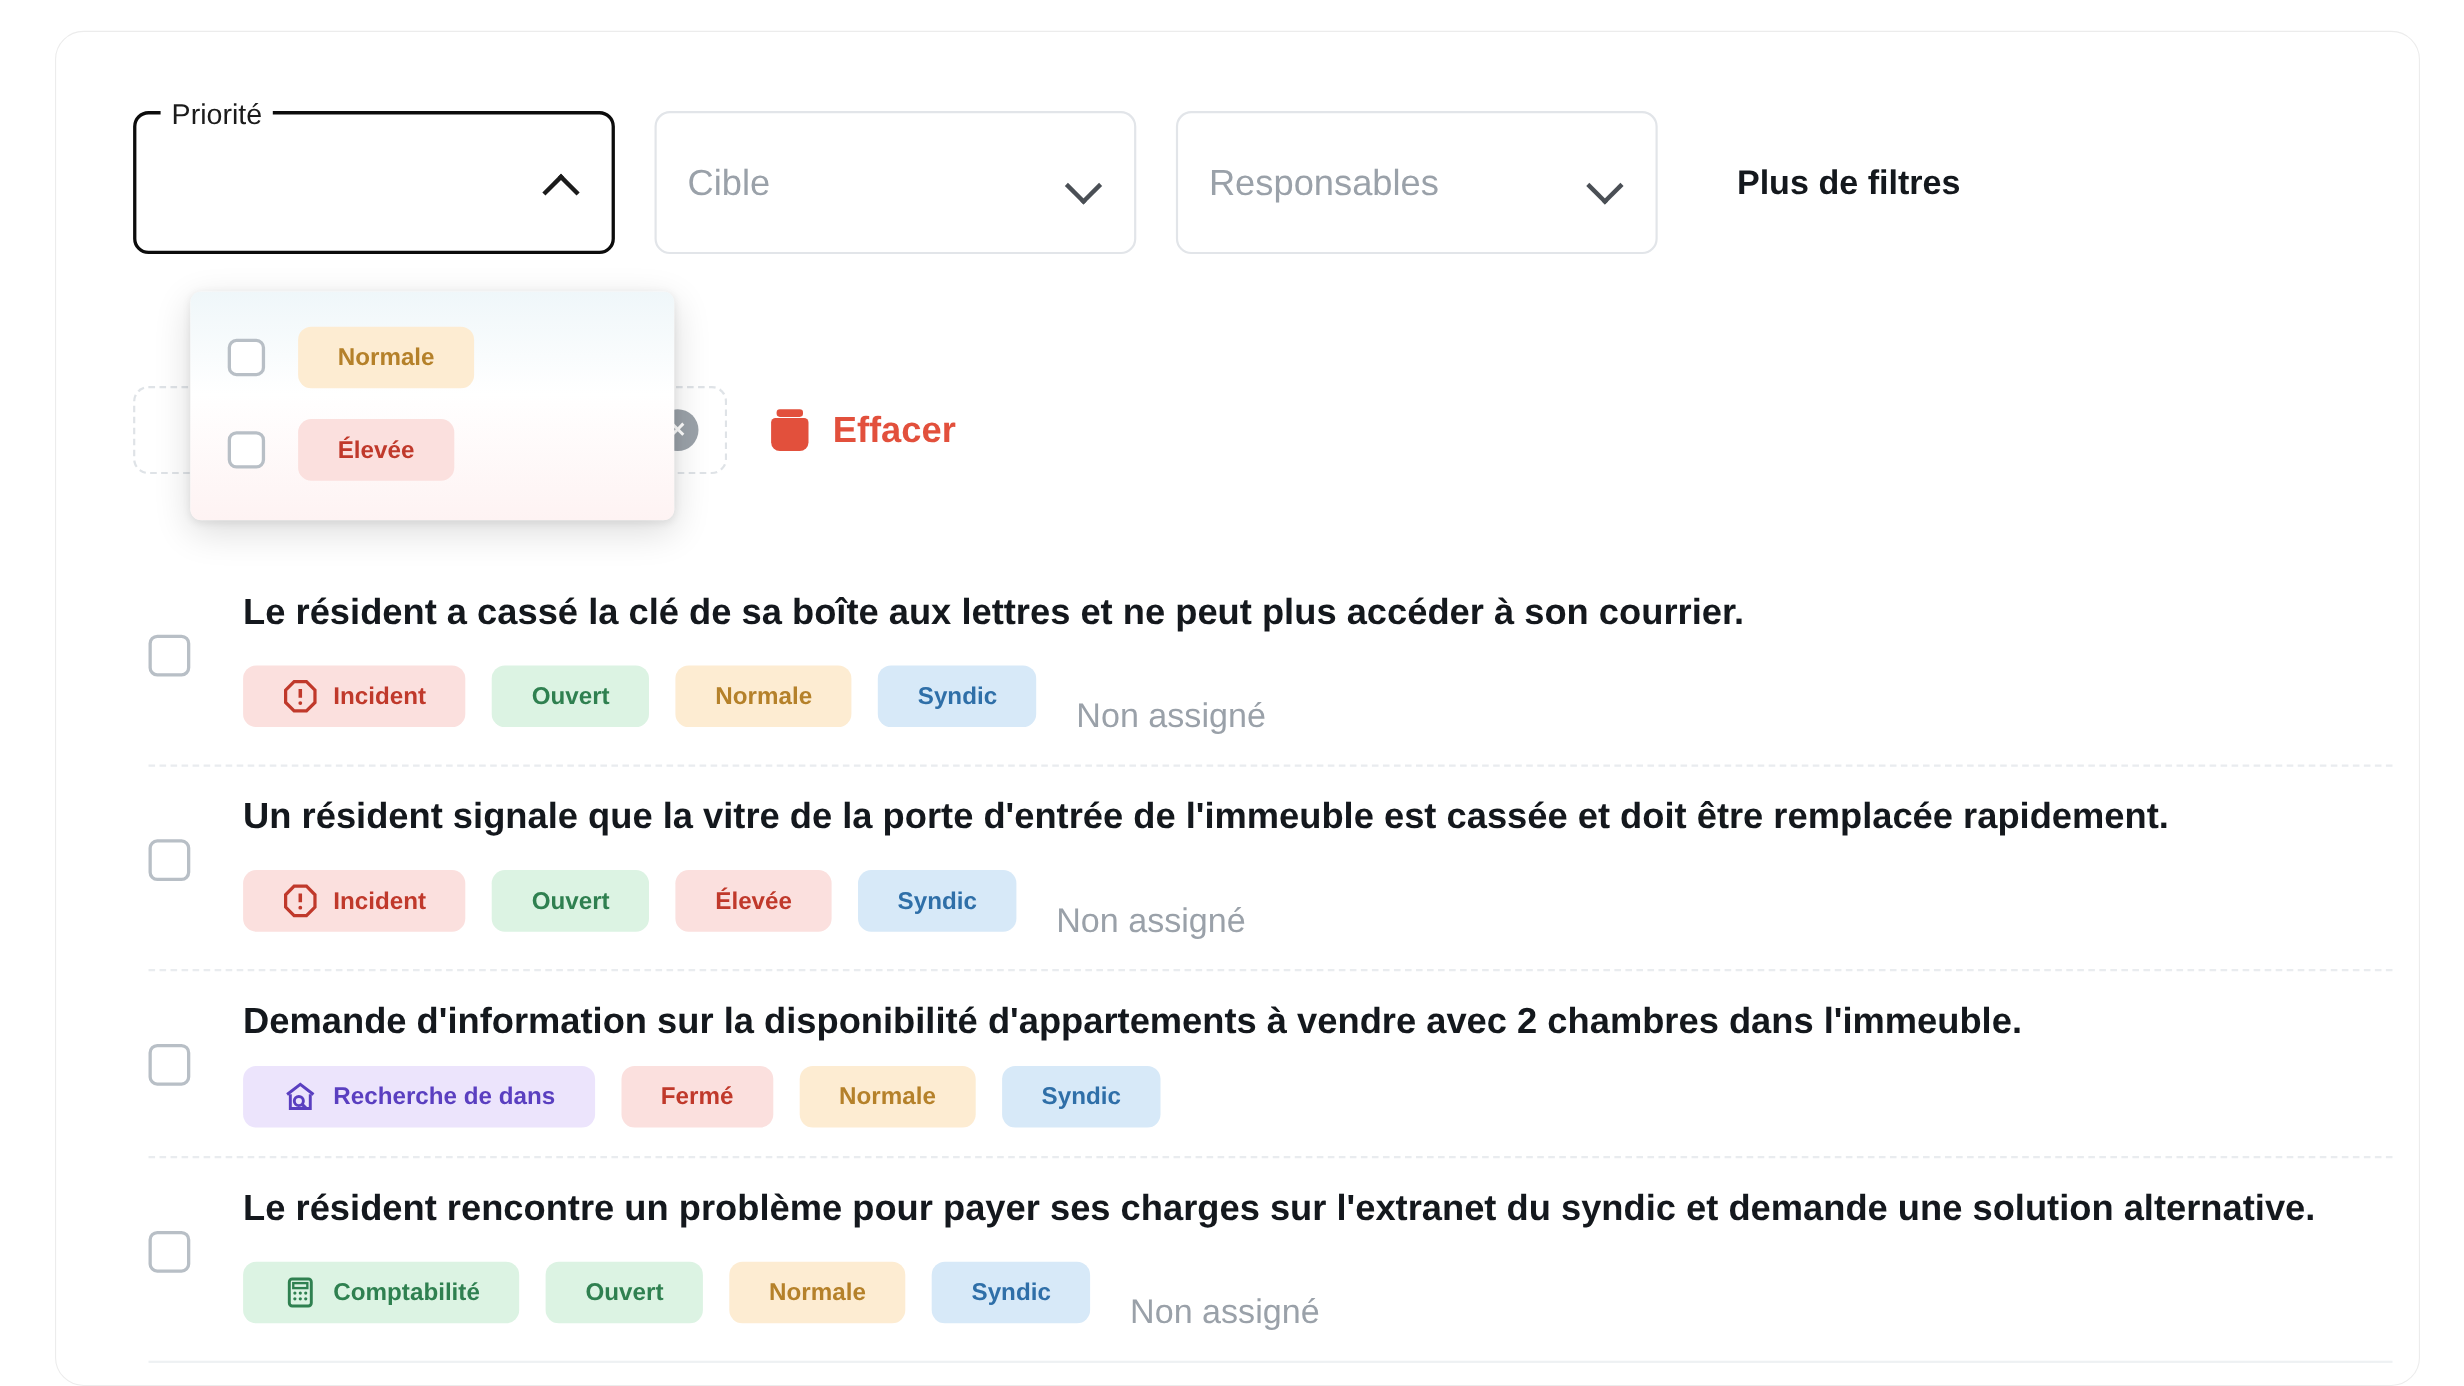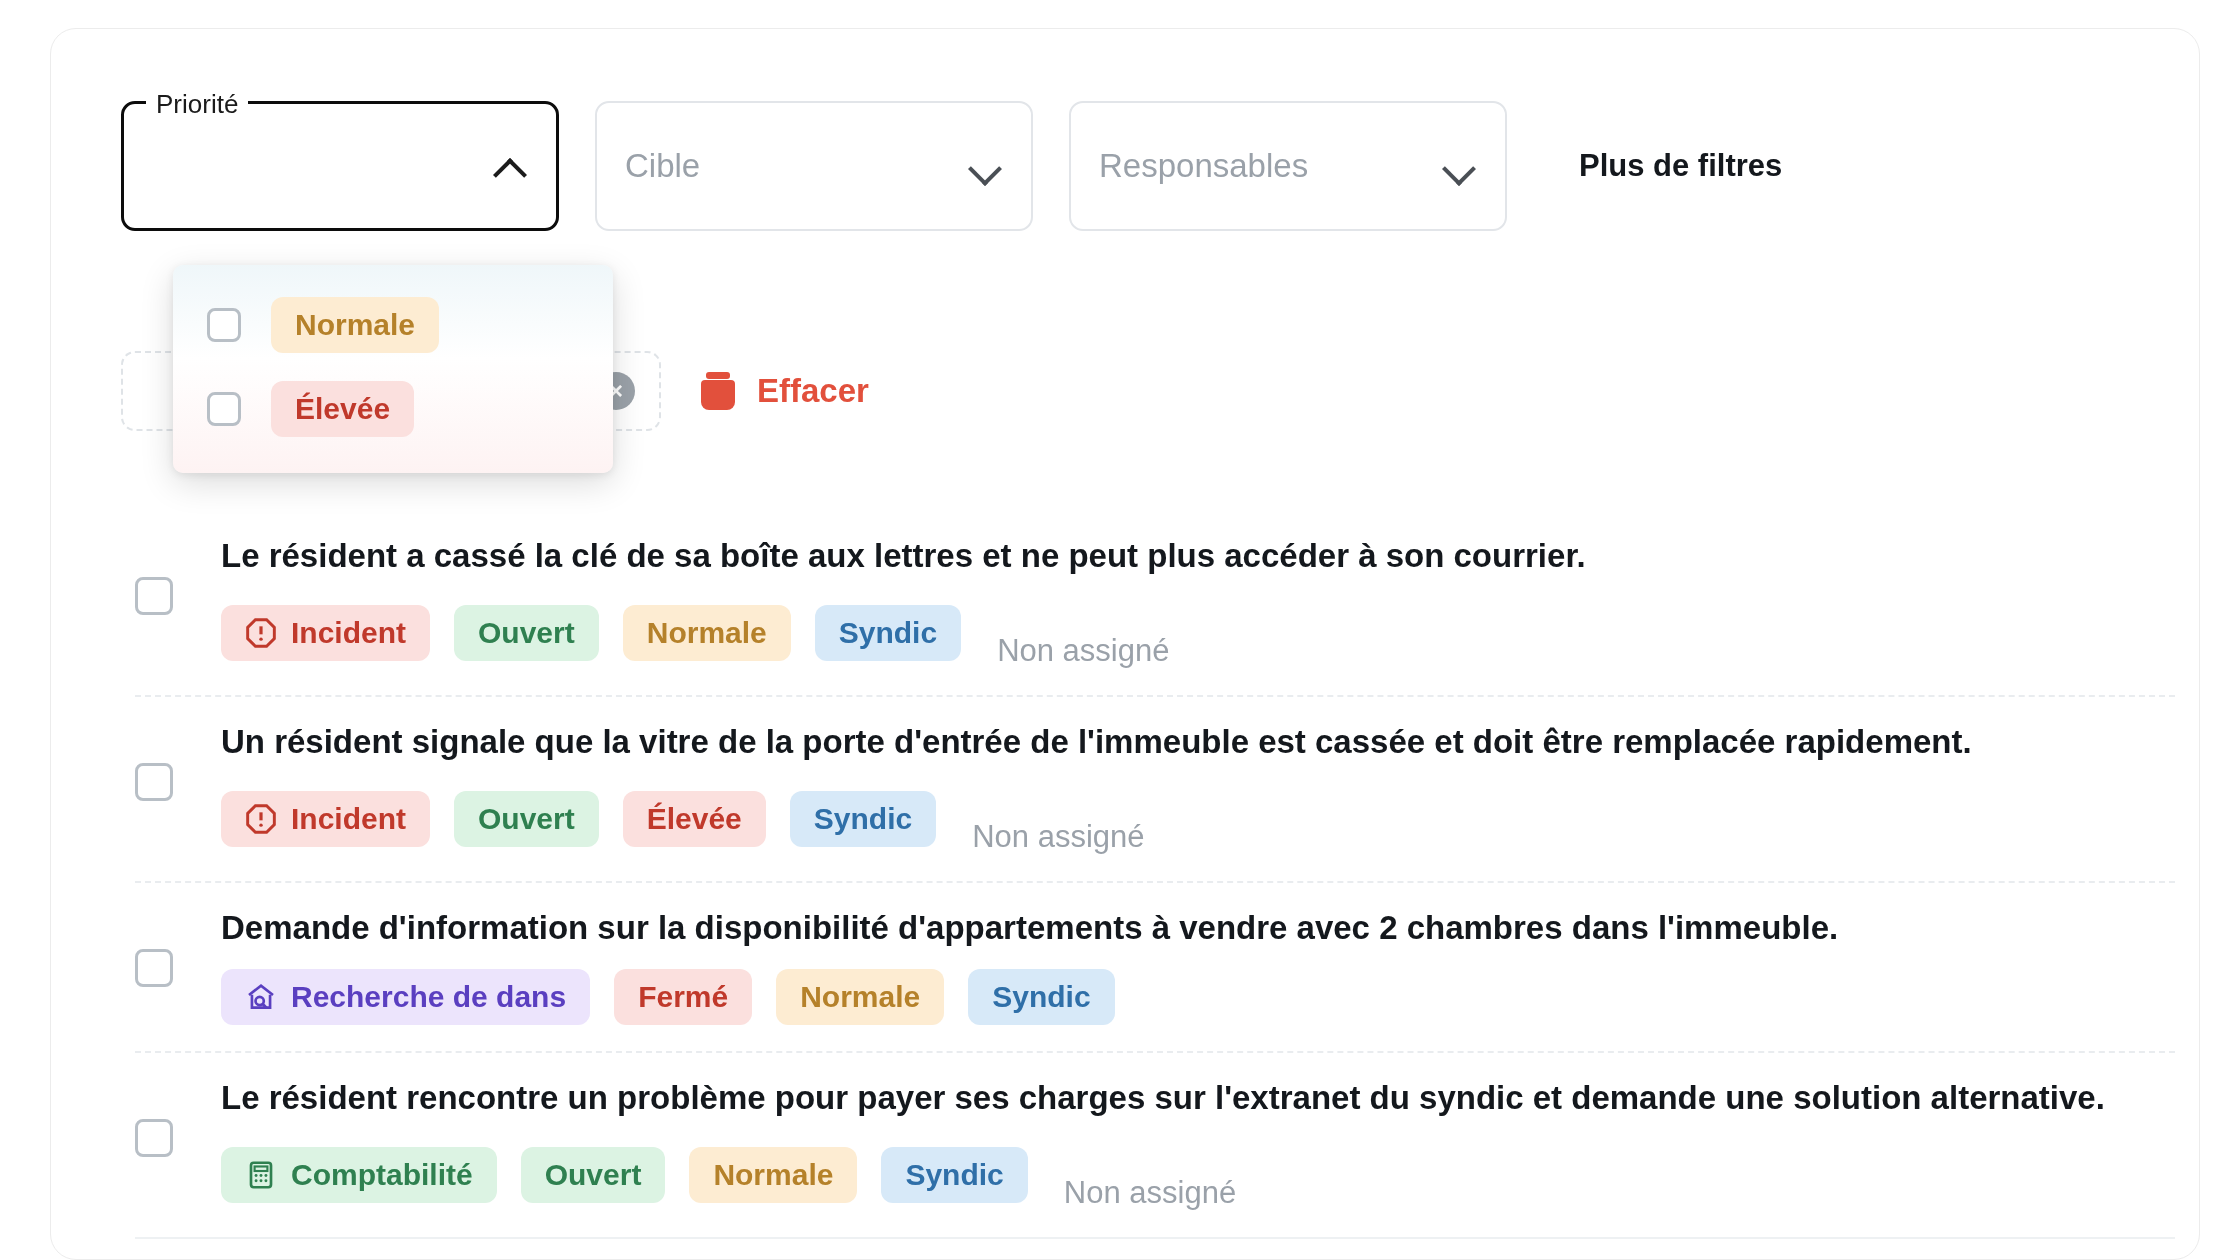--- a/index.html
+++ b/index.html
@@ -138,22 +138,22 @@
     background: #fff;
     flex: 0 0 auto;
   }
 
   
   .chip {
     display: inline-flex;
     align-items: center;
     gap: 14px;
     border-radius: 12px;
-    padding: 9px 24px;
-    font-size: 30px;
+    padding: 9px 36px;
+    font-size: 22px;
     font-weight: bold;
     white-space: nowrap;
     line-height: 38px;
   }
   .chip-normale { background: #fdecd2; color: #b5812a; }
   .chip-elevee  { background: #fbe0de; color: #c0392b; }
   .chip-ouvert  { background: #dcf3e3; color: #2f8050; }
   .chip-ferme   { background: #fbe0de; color: #c0392b; }
   .chip-syndic  { background: #d7e9f8; color: #2f6fa8; }
   .chip-incident{ background: #fbe0de; color: #c0392b; }

